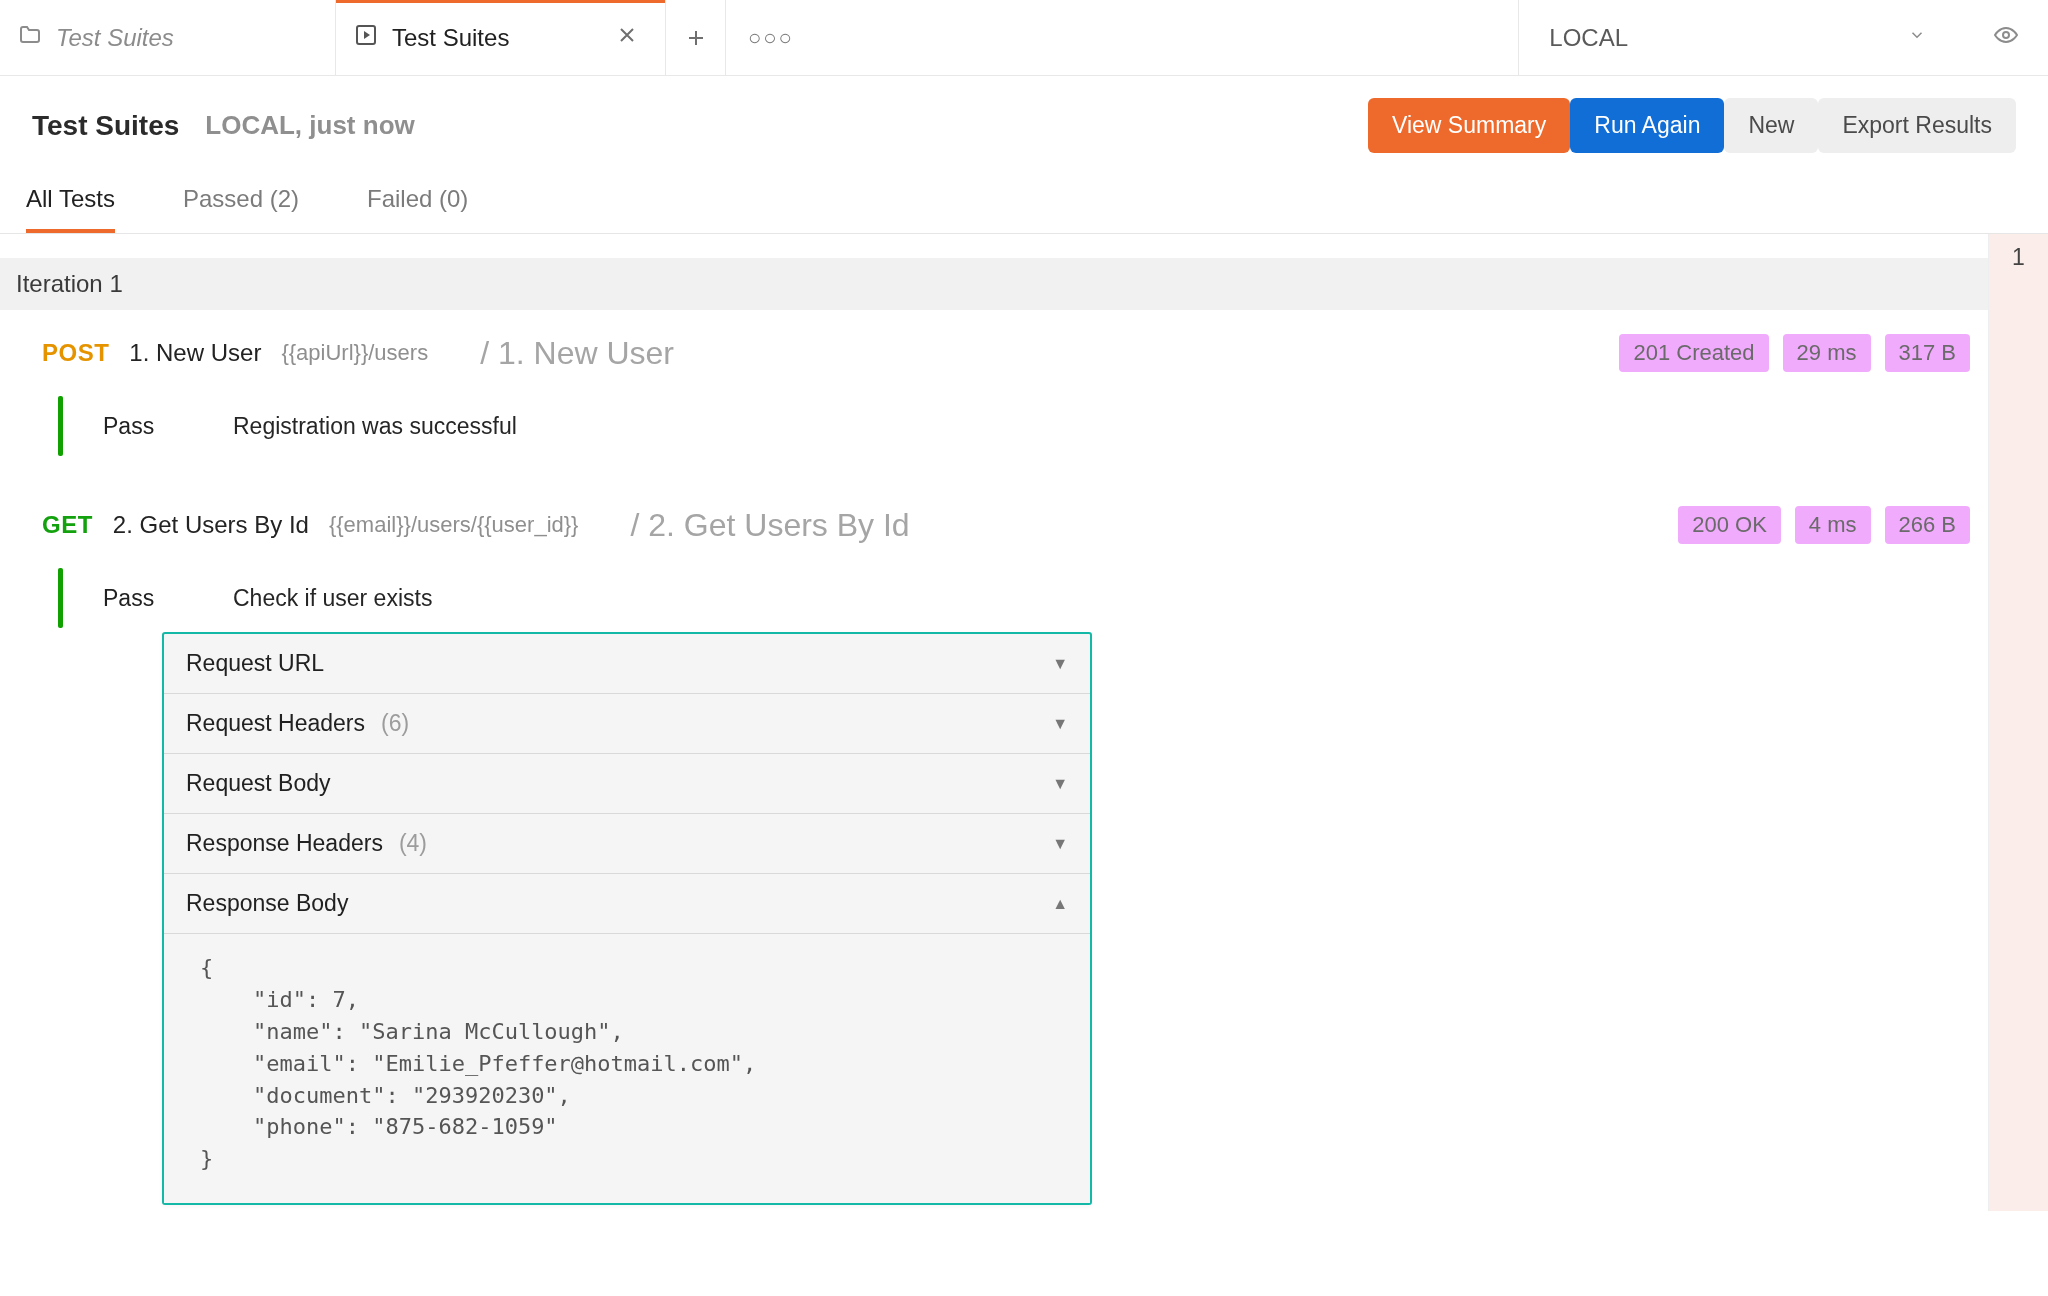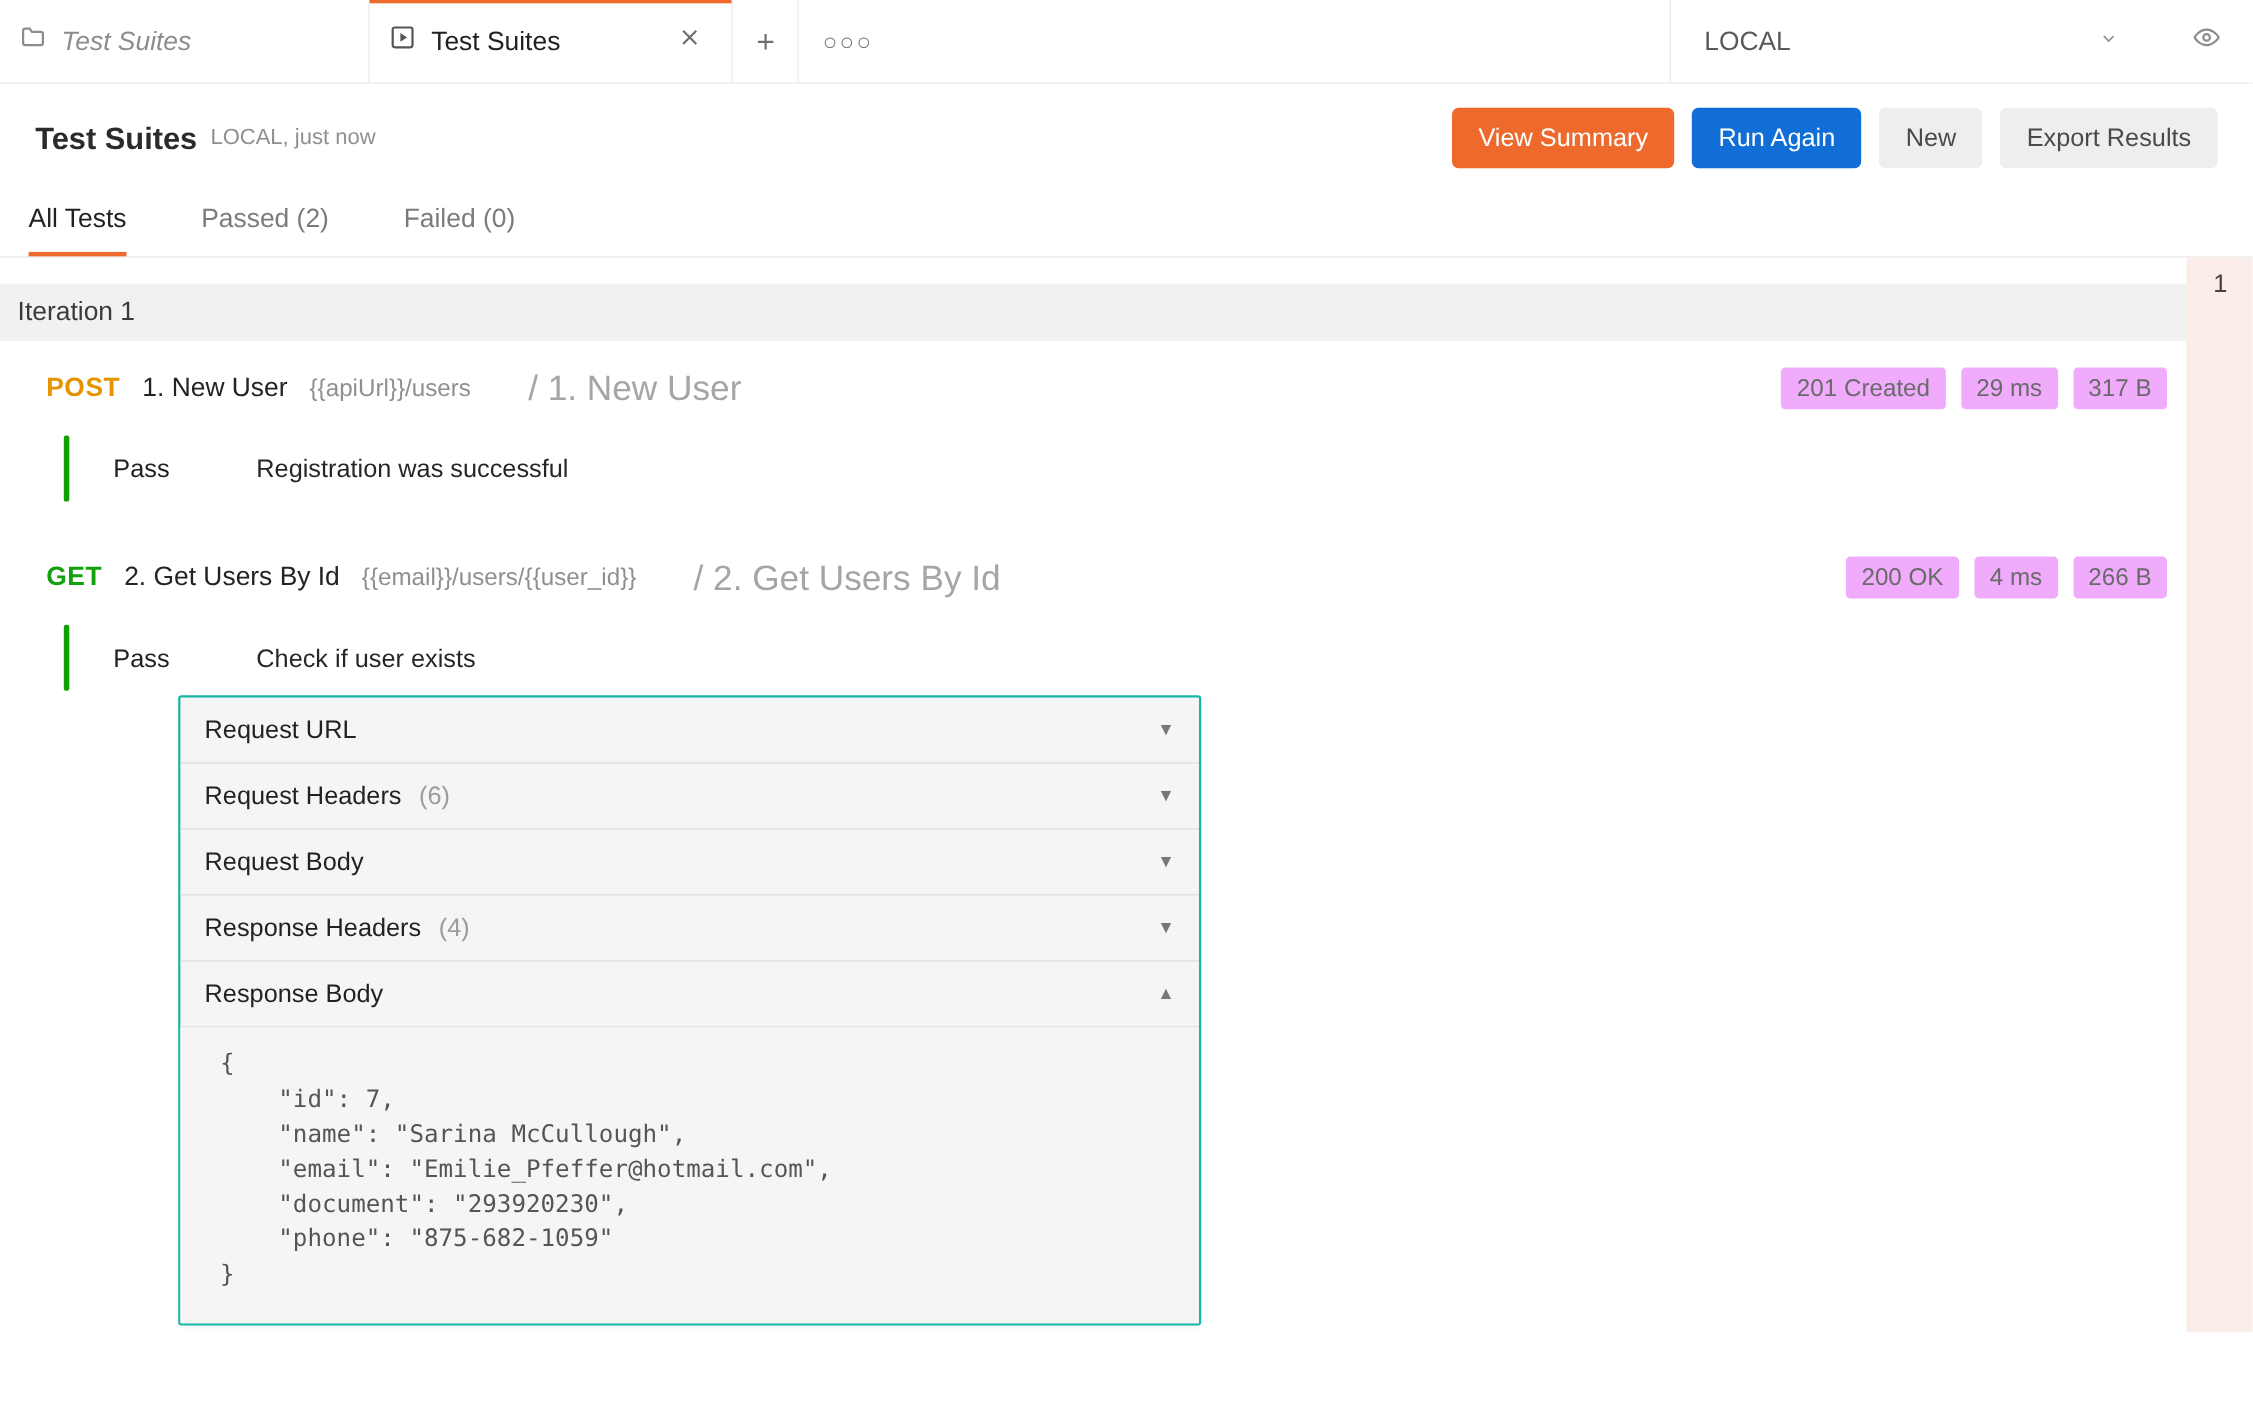--- a/index.html
+++ b/index.html
@@ -67,22 +67,22 @@
   }
   .tab-env .chev { color:#8c8c8c; font-size:22px; }
   .tab-env .eye { margin-left:8px; }
 
   .header-row {
     display:flex;
     align-items:center;
     padding: 22px 32px 22px 32px;
   }
   .header-title { font-size:28px; font-weight:600; color:#2b2b2b; }
-  .header-sub { font-size:20px; color:#8f8f8f; margin-left:12px; }
-  .header-buttons { margin-left:auto; display:flex; gap:16px; }
+  .header-sub { font-size:26px; color:#8f8f8f; margin-left:26px;font-weight:bold; }
+  .header-buttons { margin-left:auto; display:flex; }
   .btn {
     border:none; border-radius:6px; padding:14px 24px; font-size:23px; cursor:pointer;
   }
   .btn-orange { background:#ed6a2c; color:#fff; }
   .btn-blue { background:#116ed6; color:#fff; }
   .btn-grey { background:#eeeeee; color:#4a4a4a; }
 
   .filter-row {
     display:flex; gap:68px; padding: 0 26px; border-bottom:1px solid #e6e6e6;
     font-size:24px;

